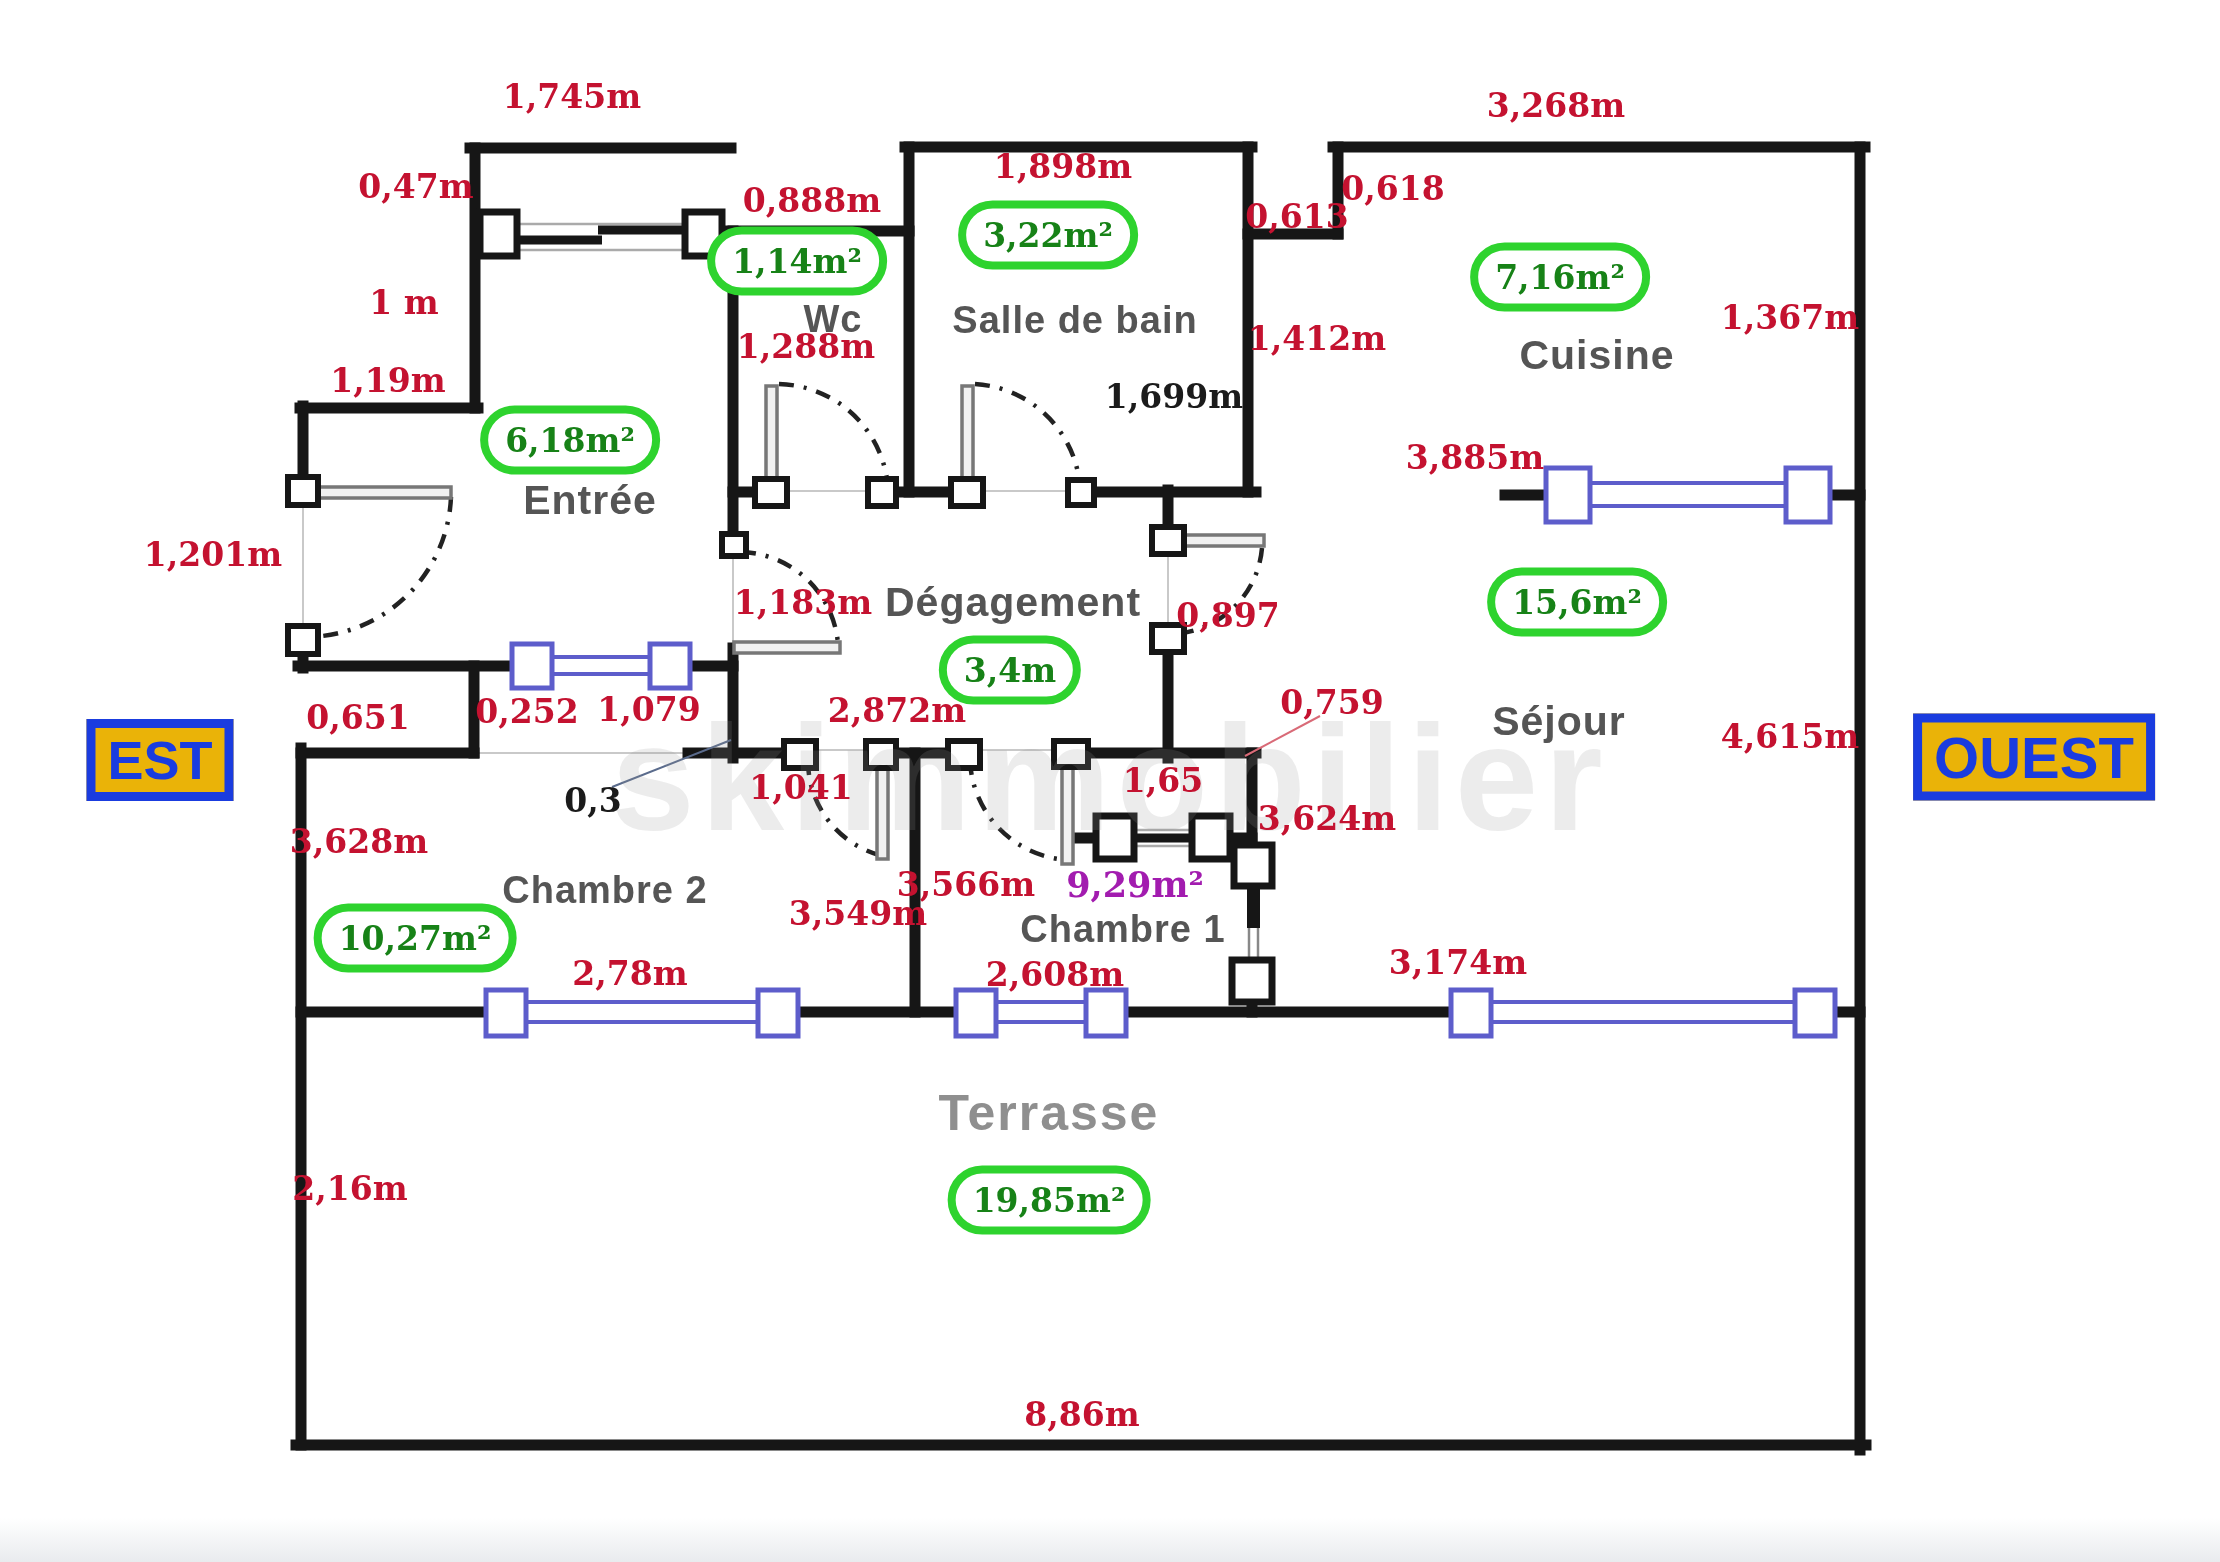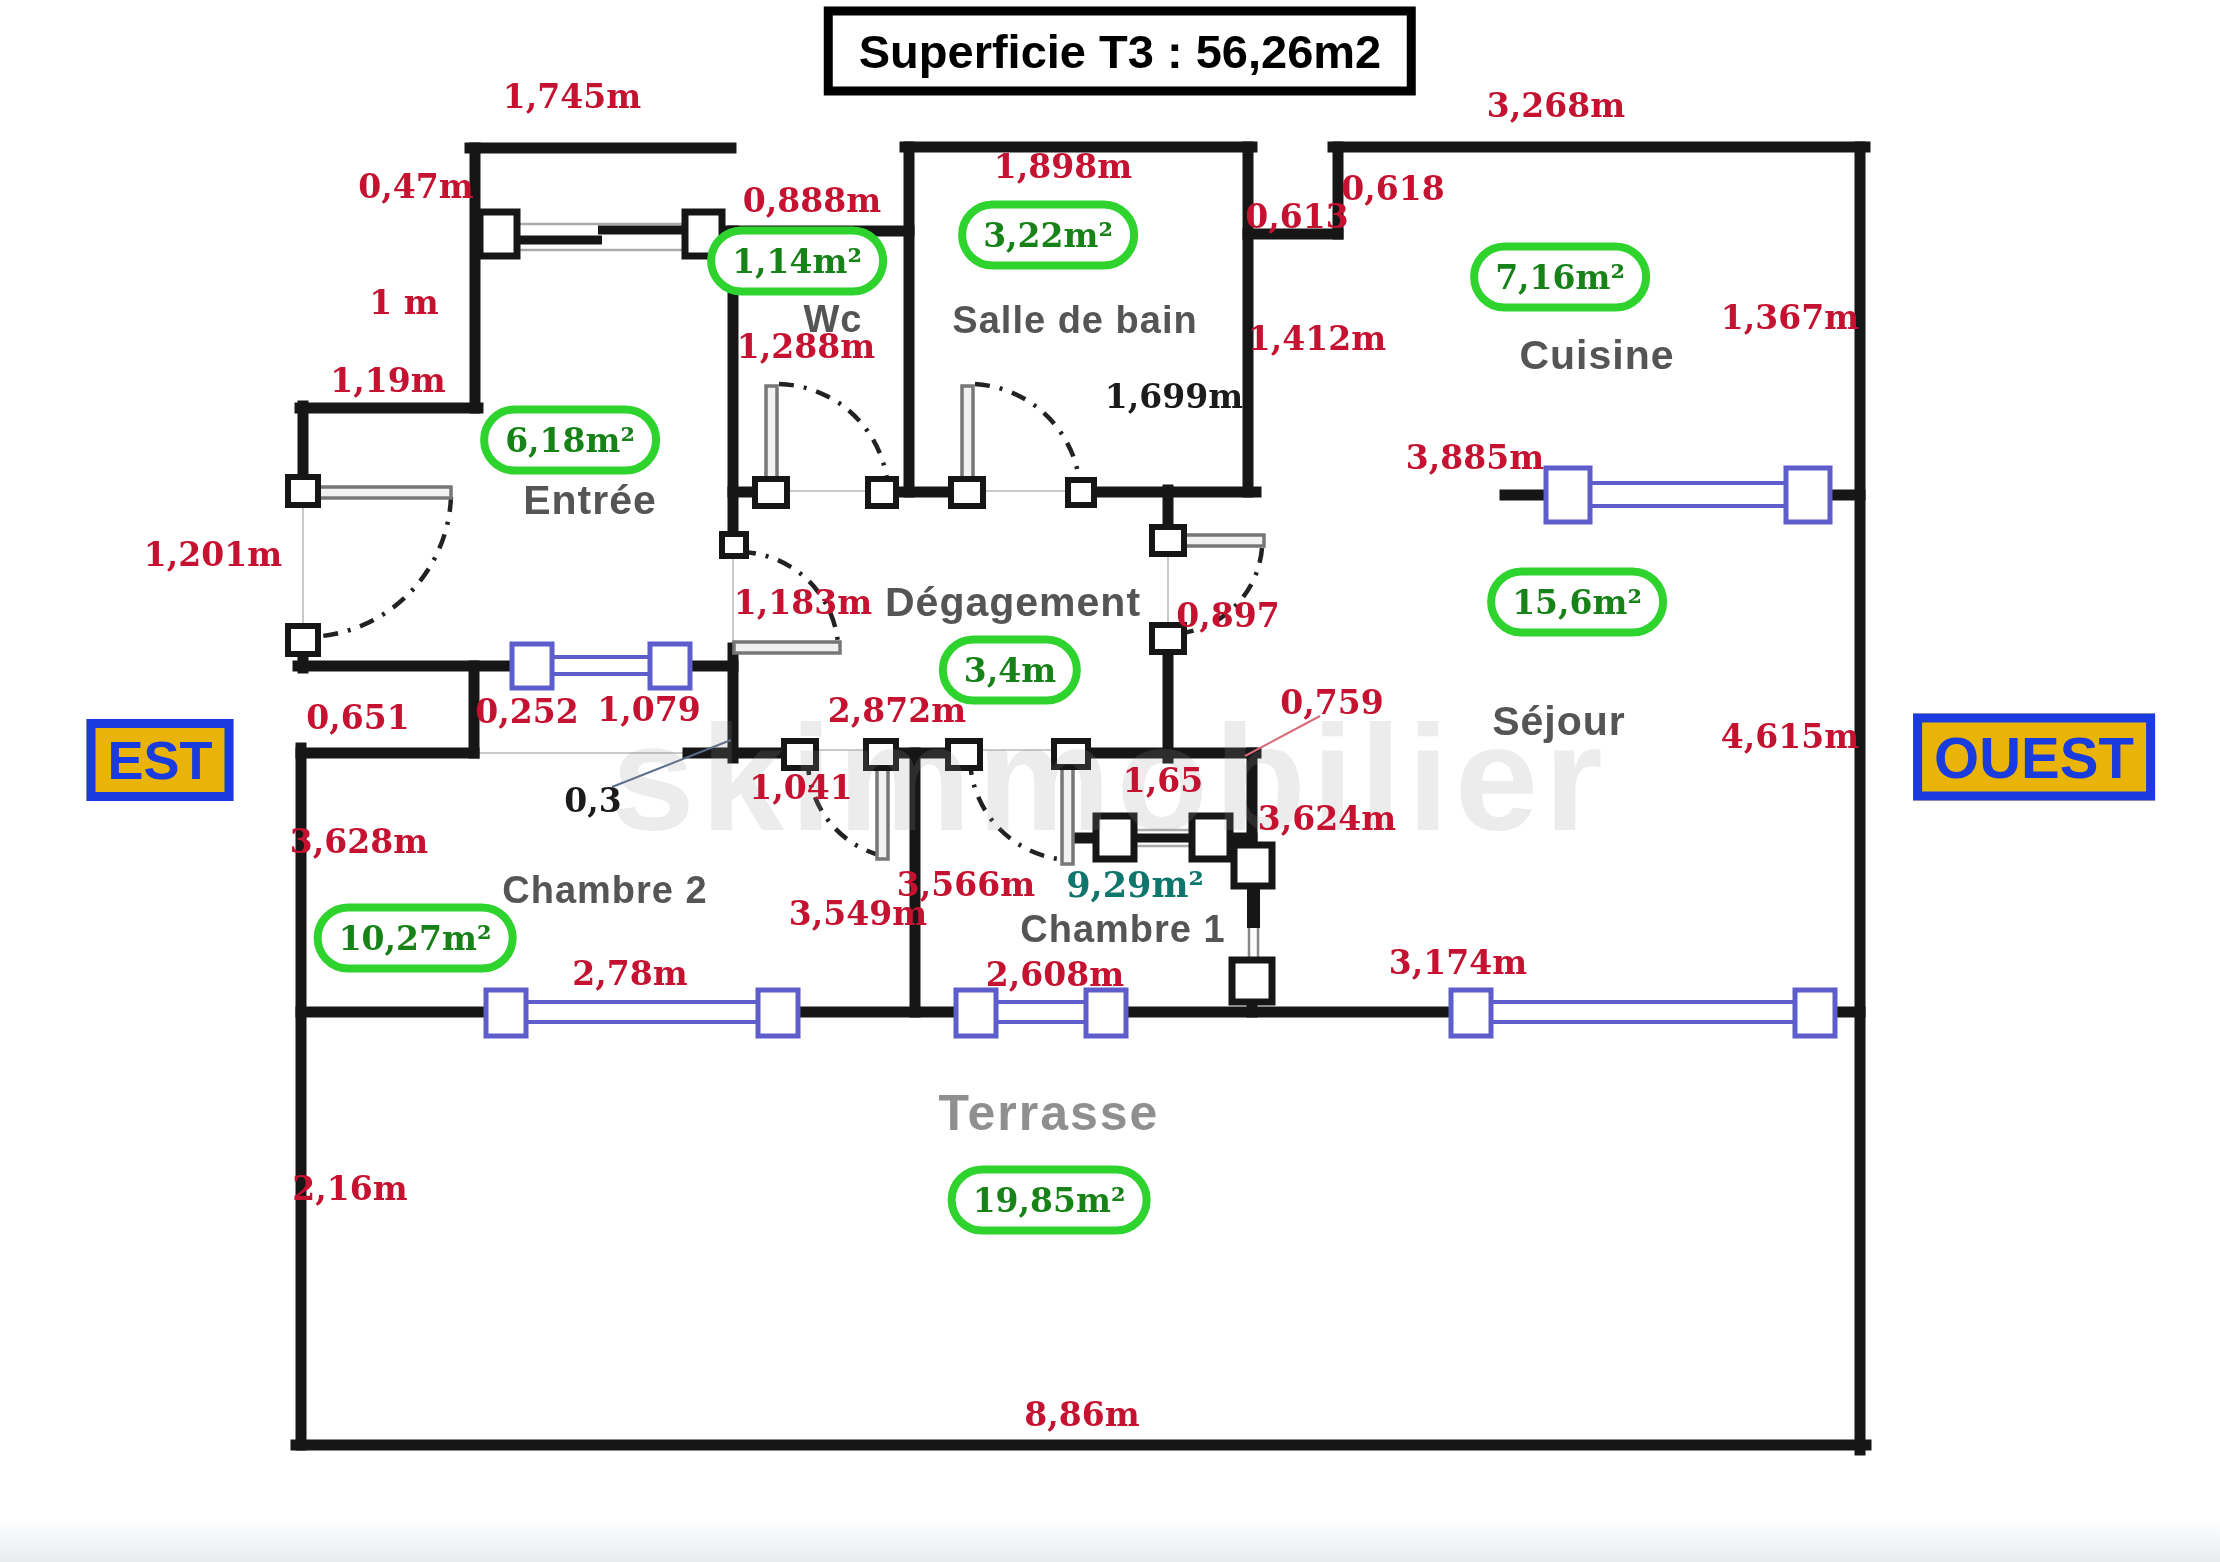--- a/index.html
+++ b/index.html
@@ -8,21 +8,21 @@
   svg{position:absolute;left:0;top:0;}
   .lbl{position:absolute;transform:translate(-50%,-50%);white-space:nowrap;}
   .dim{color:#c41230;font-family:"DejaVu Serif","Liberation Serif",serif;font-weight:700;font-size:33px;}
   .dim.black{color:#1b1b1b;}
   .room{color:#555;font-family:"Liberation Sans",sans-serif;font-weight:600;font-size:41px;letter-spacing:1px;}
   .room.small{font-size:38px;}
   .room.terrace{color:#8f8f8f;font-weight:700;font-size:50px;letter-spacing:2px;}
   .area{border:8px solid #2ed32e;border-radius:46px;background:#fff;color:#178217;
         font-family:"DejaVu Serif","Liberation Serif",serif;font-weight:700;font-size:33px;
         padding:7px 17px;}
-  .area.plain{border:none;background:transparent;padding:0;font-size:35px;color:#0f766e;}
+  .area.plain{border:none;background:transparent;padding:0;font-size:35px;color:#a21caf;}
   .compass{border:9px solid #1a3cdf;background:#eab308;color:#1a3cdf;font-weight:700;
            font-family:"Liberation Sans",sans-serif;text-align:right;}
   .compass.est{font-size:54px;padding:1px 12px;}
   .compass.ouest{font-size:58px;padding:1px 12px;}
   .compass.nord{font-size:58px;padding:3px 16px;}
   .title-box{border:9px solid #000;background:#fff;color:#000;font-weight:700;font-size:47px;
              font-family:"Liberation Sans",sans-serif;padding:8px 26px;}
   .wm{color:rgba(150,150,150,0.18);font-size:150px;font-weight:700;letter-spacing:6px;
       font-family:"Liberation Sans",sans-serif;}
   .bottom-band{position:absolute;left:0;top:1518px;width:2220px;height:44px;
@@ -176,21 +176,20 @@
     </g>
 
     <g>
       <line x1="612" y1="787" x2="731" y2="740" stroke="#5a6b8c" stroke-width="2"></line>
       <line x1="1320" y1="716" x2="1245" y2="756" stroke="#d96a77" stroke-width="2"></line>
     </g>
   </svg>
 
   <div class="lbl wm" style="left:1110px;top:778px;">skimmobilier</div>
 
-  <div class="lbl title-box" style="left:1120px;top:51px;">Superficie T3 : 56,26m2</div>
 
   <div class="lbl compass est" style="left:160px;top:760px;">EST</div>
   <div class="lbl compass ouest" style="left:2034px;top:757px;">OUEST</div>
 
   <div class="lbl room small" style="left:833px;top:319px;">Wc</div>
   <div class="lbl room small" style="left:1075px;top:320px;">Salle de bain</div>
   <div class="lbl room" style="left:590px;top:500px;">Entrée</div>
   <div class="lbl room" style="left:1013px;top:602px;">Dégagement</div>
   <div class="lbl room" style="left:1597px;top:355px;">Cuisine</div>
   <div class="lbl room" style="left:1559px;top:721px;">Séjour</div>

